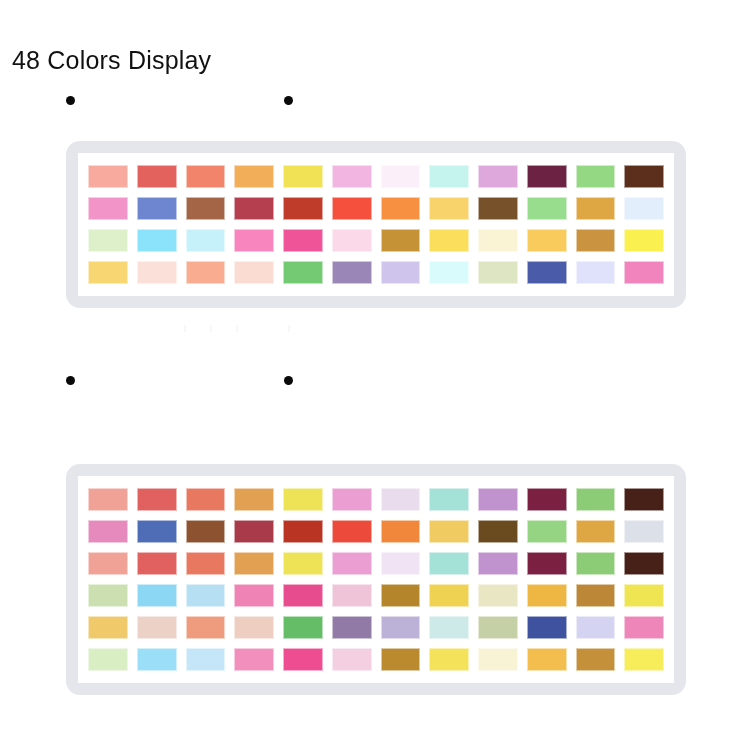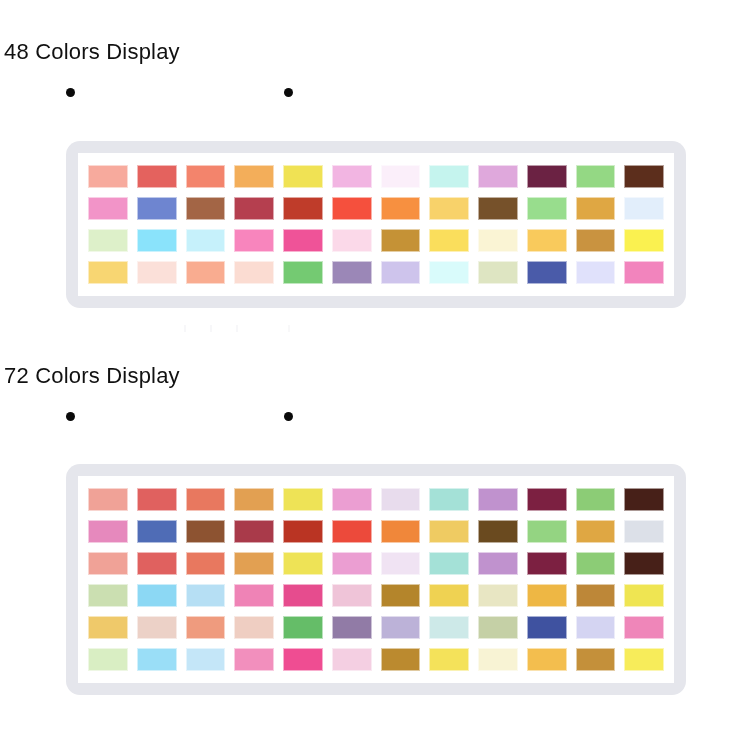--- a/index.html
+++ b/index.html
@@ -25,22 +25,22 @@
 
   .section {
     position: absolute;
     left: 0;
     width: 750px;
   }
   .section-48 { top: 32px; }
   .section-72 { top: 356px; }
 
   .section-title {
-    margin: 4px;
-    font-size: 22px;
+    margin: 12px;
+    font-size: 25px;
     font-weight: 400;
     line-height: 32px;
     letter-spacing: 0.2px;
     color: #111111;
     font-family: "Liberation Sans", sans-serif;
     white-space: nowrap;
   }
 
   .dot-row {
     position: relative;
@@ -179,21 +179,20 @@
   </div>
 
   <div class="faint-marks">
     <i style="left:0px"></i>
       <i style="left:26px"></i>
       <i style="left:52px"></i>
       <i style="left:104px"></i>
   </div>
 
   <div class="section section-72">
-    <h2 class="section-title">72 Colors Display</h2>
 
     <div class="dot-row">
       <span class="dot dot-a"></span>
       <span class="dot dot-b"></span>
     </div>
   </div>
 
   <div class="palette-frame frame-72">
     <div class="palette-inner">
       <div class="swatch-grid" id="grid-72">

